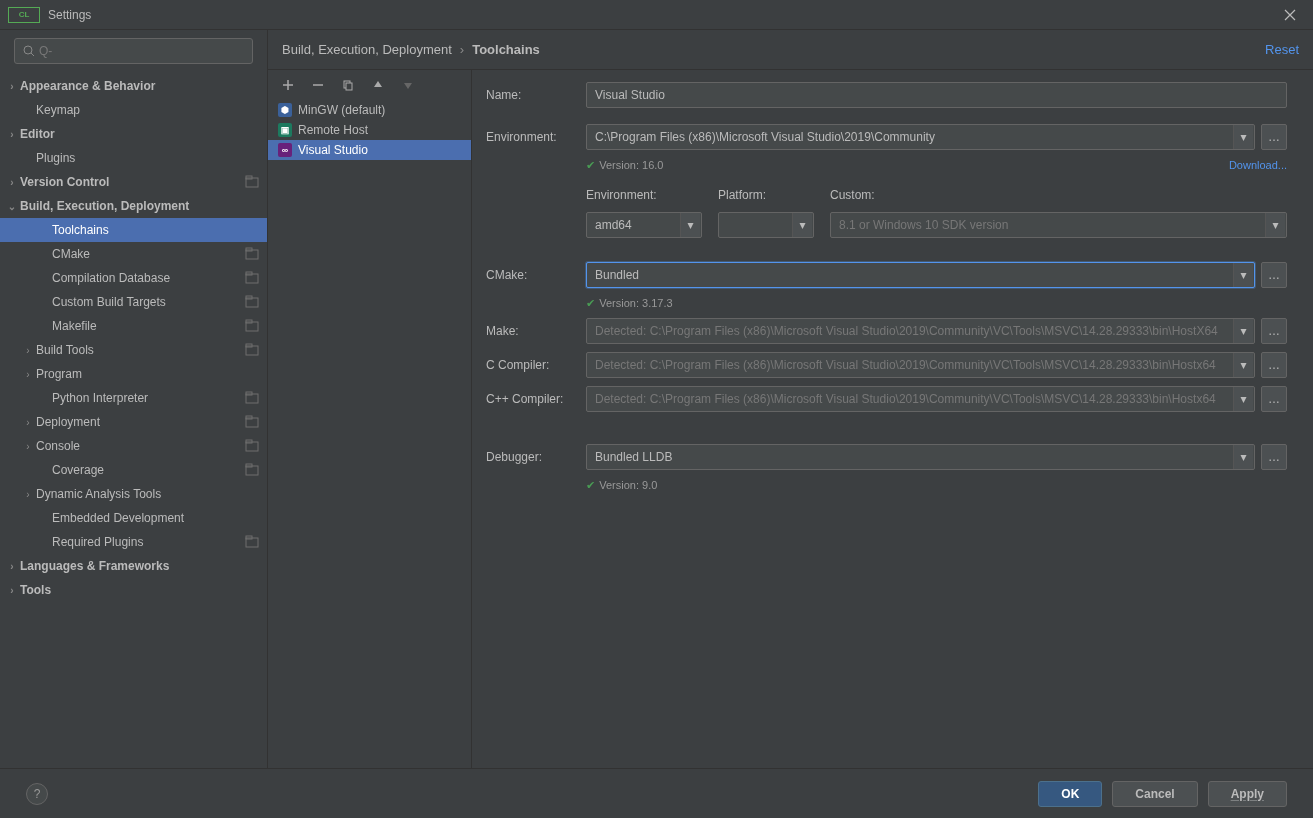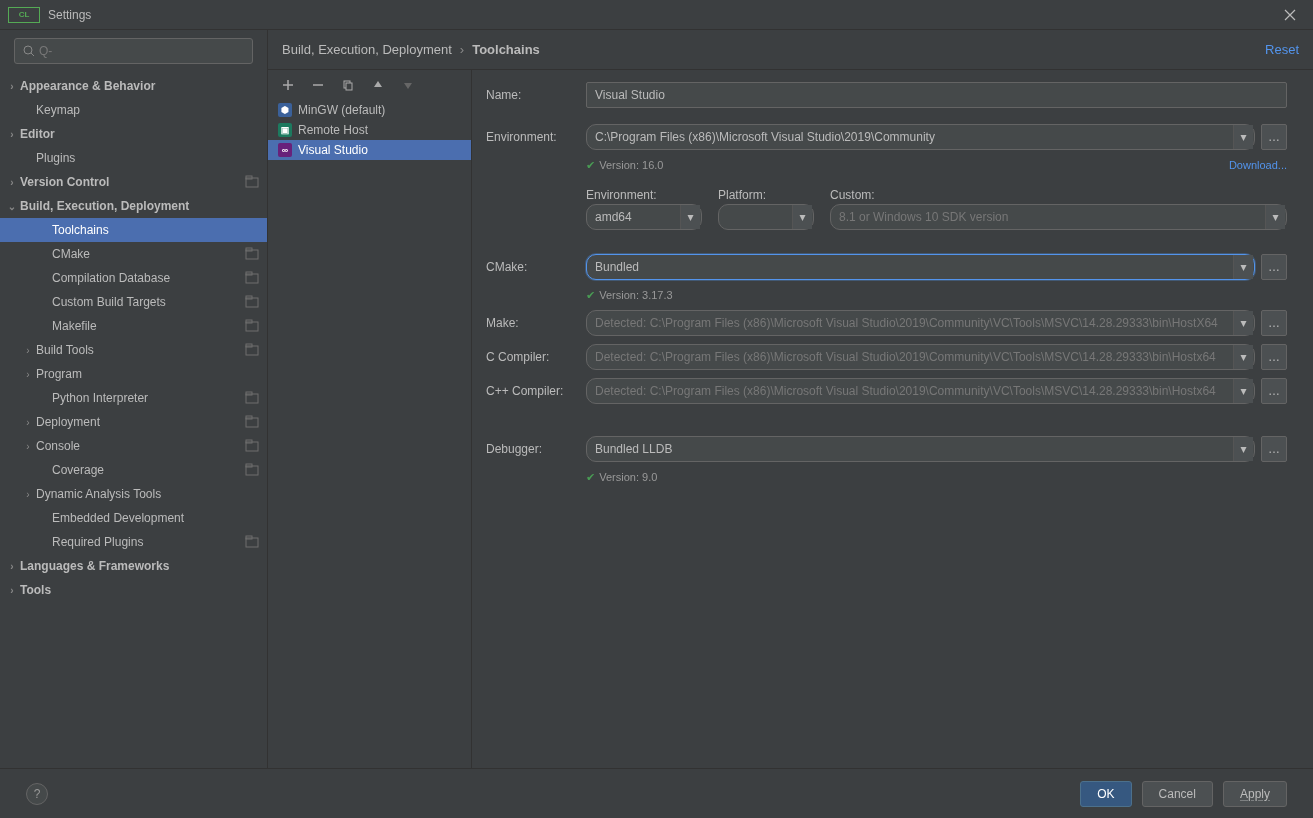--- a/index.html
+++ b/index.html
@@ -36,35 +36,35 @@
 .tc-icon { width:14px; height:14px; display:inline-flex; align-items:center; justify-content:center; border-radius:2px; font-size:9px; font-weight:bold; }
 .tc-icon.mingw { background:#3b619a; color:#fff; }
 .tc-icon.remote { background:#1d7a5f; color:#fff; }
 .tc-icon.vs { background:#68217a; color:#fff; }
 .form-panel { flex:1; padding:8px 26px 8px 14px; }
 .form-row { display:flex; align-items:center; min-height:34px; }
 .form-label { width:100px; color:#bbb; }
 .form-field { flex:1; display:flex; align-items:center; gap:6px; }
 .text-input, .combo { height:26px; background:#45494a; border:1px solid #646464; color:#bbb; padding:0 8px; display:flex; align-items:center; border-radius:2px; }
 .text-input { flex:1; }
-.combo { flex:1; position:relative;border-radius:10px; }
+.combo { flex:1; position:relative; }
 .combo.focused { border:1px solid #5394ec; box-shadow:0 0 0 1px rgba(83,148,236,0.3); }
 .combo .value { flex:1; white-space:nowrap; overflow:hidden; text-overflow:ellipsis; }
 .combo .value.placeholder { color:#777; }
 .combo .arrow-btn { width:20px; height:24px; display:flex; align-items:center; justify-content:center; border-left:1px solid #555; margin-right:-7px; background:#4c5052; }
 .browse-btn { width:26px; height:26px; background:#4c5052; border:1px solid #646464; display:flex; align-items:center; justify-content:center; cursor:pointer; color:#bbb; border-radius:2px; }
 .version-row { display:flex; align-items:center; padding-left:100px; height:22px; color:#999; font-size:11px; gap:4px;}
 .check-icon { color:#499c54; }
 .download-link { margin-left:auto; color:#5394ec; cursor:pointer; }
 .sub-labels { display:flex; padding-left:100px; height:22px; align-items:flex-end; gap:0; margin-top:4px; }
 .sub-label-col { color:#bbb; font-size:12px; }
-.sub-fields { display:flex; padding-left:100px; gap:16px; margin-top:2px;align-items:center;}
+.sub-fields { display:flex; padding-left:100px; gap:16px; margin-top:10px;align-items:center;}
 .buttons-bar { height:50px; border-top:1px solid #323232; display:flex; align-items:center; padding:0 26px; gap:10px; }
 .help-btn { width:22px; height:22px; border:1px solid #646464; border-radius:11px; display:flex; align-items:center; justify-content:center; color:#999; cursor:pointer; background:#45494a; }
-.btn { height:26px; padding:0 16px; border:1px solid #646464; background:#4c5052; color:#bbb; cursor:pointer; border-radius:3px; display:flex; align-items:center; }
+.btn { height:26px; padding:0 22px; border:1px solid #646464; background:#4c5052; color:#bbb; cursor:pointer; border-radius:3px; display:flex; align-items:center;font-weight:bold; }
 .btn.primary { background:#365880; border:1px solid #4c708c; color:#fff; }
 .btn.apply { text-decoration: underline; text-decoration-color: rgba(200,200,200,0.4); text-underline-offset:2px; }
 .gap-row { height:12px; }
 </style>
 </head>
 <body>
 
 <div class="titlebar">
   <span class="app-icon">CL</span>
   <span class="title">Settings</span>

